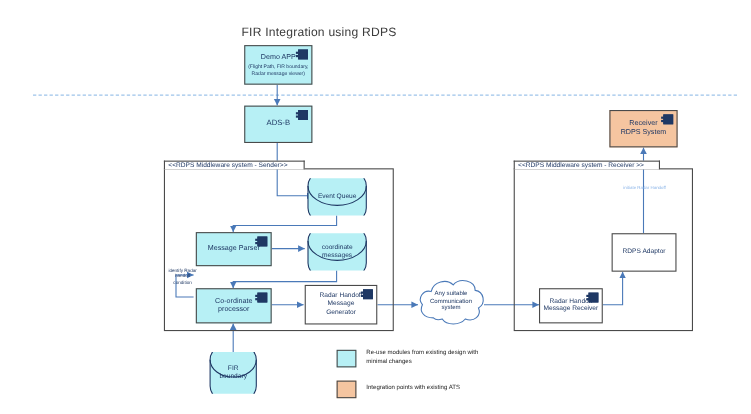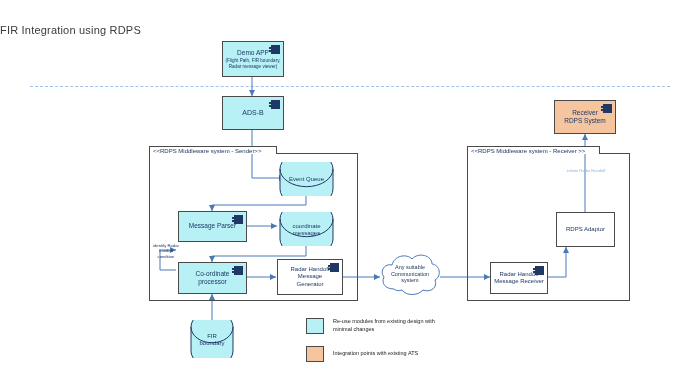--- a/index.html
+++ b/index.html
@@ -4,21 +4,21 @@
 <style>
   html,body{margin:0;padding:0;}
   body{
     width:683px;height:376px;background:#ffffff;
     font-family:"Liberation Sans", sans-serif;
     position:relative;overflow:hidden;
     -webkit-font-smoothing:antialiased;
   }
   .abs{position:absolute;}
   #title{
-    left:0;top:24px;width:580px;
+    left:0;top:24px;width:580px;text-align:center;
     font-size:11px;color:#3b3b3b;letter-spacing:.2px;
   }
   .layer-label{
     color:#8ab4e8;font-size:11px;text-align:center;line-height:14px;
   }
   #app-layer-label{left:40px;top:44px;width:120px;}
   #proc-layer-label{left:24px;top:183px;width:140px;}
   #layer-divider{
     left:30px;top:86px;width:640px;height:0;
     border-top:1px dashed #9dc3ea;

